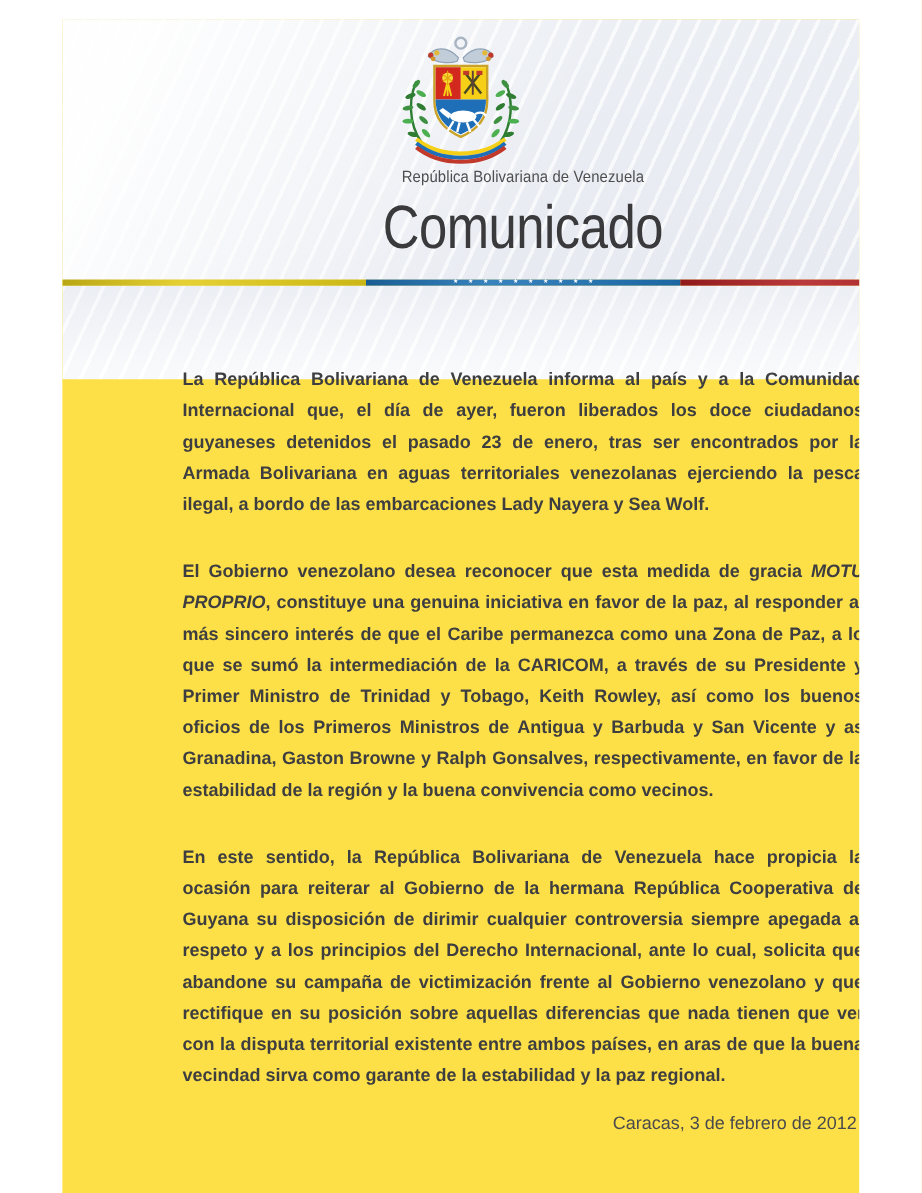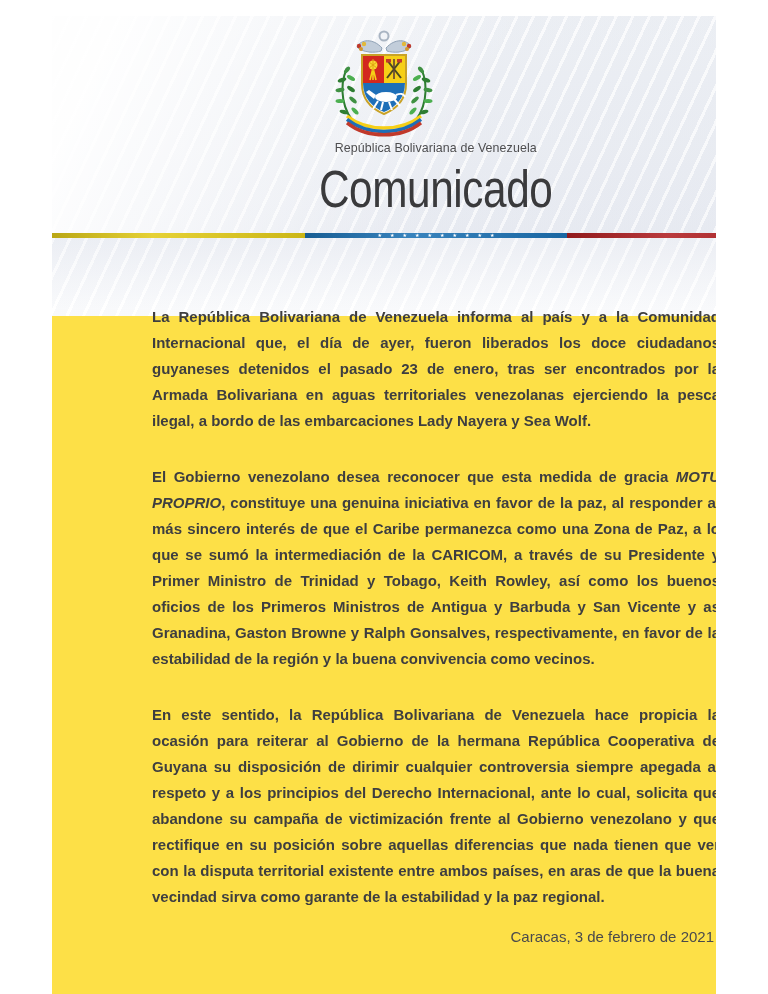--- a/index.html
+++ b/index.html
@@ -158,16 +158,16 @@
     </div>
     <div class="seg seg-red" style="background: rgb(176, 31, 34);">
         <div class="sheen"></div>
       </div>
   </div>
 
   <div class="content">
     <p>La República Bolivariana de Venezuela informa al país y a la Comunidad Internacional que, el día de ayer, fueron liberados los doce ciudadanos guyaneses detenidos el pasado 23 de enero, tras ser encontrados por la Armada Bolivariana en aguas territoriales venezolanas ejerciendo la pesca ilegal, a bordo de las embarcaciones Lady Nayera y Sea Wolf.</p>
     <p><span>El Gobierno venezolano desea reconocer que esta medida de gracia </span><em>MOTU PROPRIO</em><span>, constituye una genuina iniciativa en favor de la paz, al responder al más sincero interés de que el Caribe permanezca como una Zona de Paz, a lo que se sumó la intermediación de la CARICOM, a través de su Presidente y Primer Ministro de Trinidad y Tobago, Keith Rowley, así como los buenos oficios de los Primeros Ministros de Antigua y Barbuda y San Vicente y as Granadina, Gaston Browne y Ralph Gonsalves, respectivamente, en favor de la estabilidad de la región y la buena convivencia como vecinos.</span></p>
     <p>En este sentido, la República Bolivariana de Venezuela hace propicia la ocasión para reiterar al Gobierno de la hermana República Cooperativa de Guyana su disposición de dirimir cualquier controversia siempre apegada al respeto y a los principios del Derecho Internacional, ante lo cual, solicita que abandone su campaña de victimización frente al Gobierno venezolano y que rectifique en su posición sobre aquellas diferencias que nada tienen que ver con la disputa territorial existente entre ambos países, en aras de que la buena vecindad sirva como garante de la estabilidad y la paz regional.</p>
-    <div class="dateline">Caracas, 3 de febrero de 2021</div>
+    <div class="dateline">Caracas, 3 de febrero de 2012</div>
   </div>
 
 </div>
 
 </body></html>

